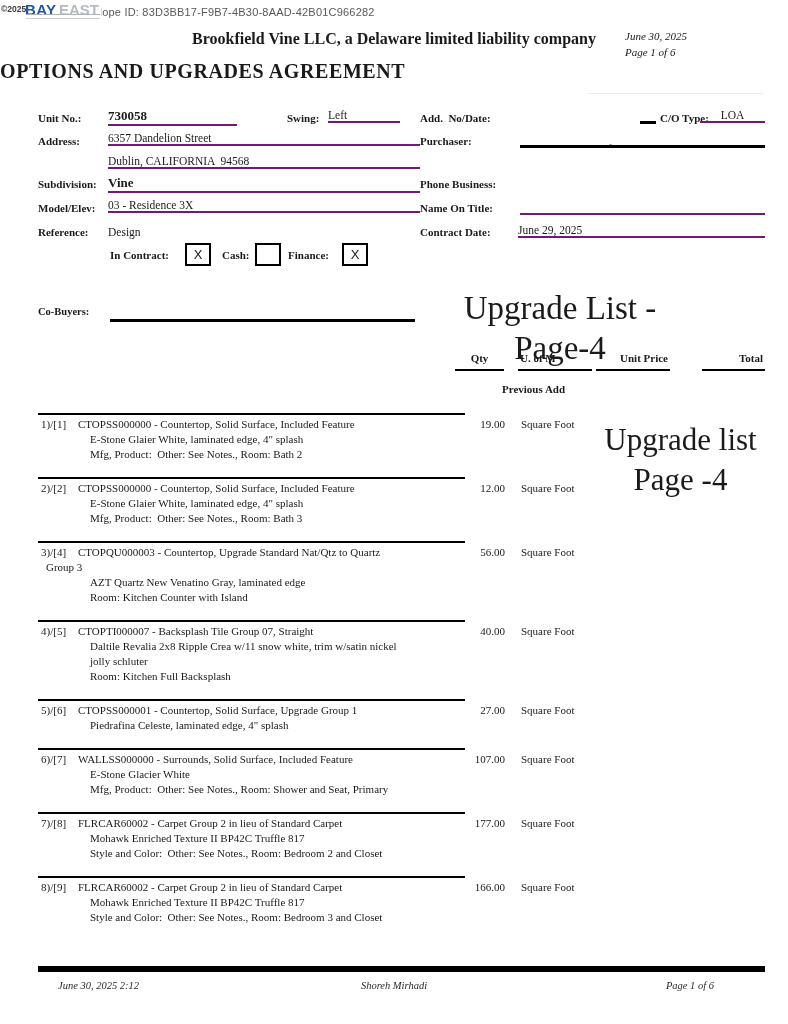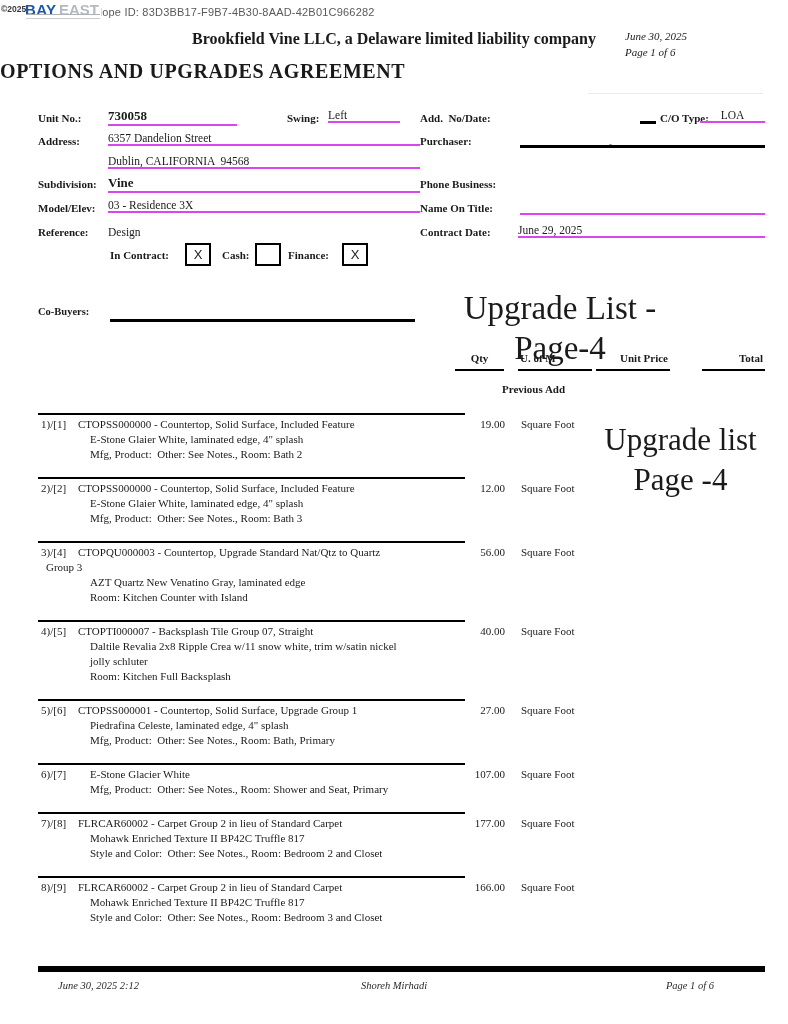--- a/index.html
+++ b/index.html
@@ -24,21 +24,21 @@
   .company { left:0; right:0; top:30px; text-align:center; font-weight:bold; font-size:16px; }
   .doc-title { left:0; right:0; top:60px; text-align:left; font-weight:bold; font-size:20px; letter-spacing:.6px; }
   .hdr-date { left:625px; top:30px; font-style:italic; font-size:11px; }
   .hdr-page { left:625px; top:46px; font-style:italic; font-size:11px; }
   .faint-rule { left:588px; top:93px; width:175px; height:1px; background:#e9e9e9; }
 
   
   .lbl { font-weight:bold; font-size:11px; }
   .val { font-size:11.5px; }
   .val-big { font-weight:bold; font-size:13px; }
-  .uline { border-bottom:2px solid #d946ef; }
+  .uline { border-bottom:2px solid #701a75; }
   .uline3 { border-bottom:3px solid #000; }
 
   
   .annot1 { left:430px; top:288px; width:260px; text-align:center; font-size:33px; line-height:40px; z-index:5; }
   .annot2 { left:578px; top:420px; width:205px; text-align:center; font-size:31px; line-height:40px; z-index:5; }
 
   
   .th { position:absolute; top:352px; height:19px; border-bottom:2px solid #000; font-weight:bold; font-size:11px; }
   .th-qty { left:455px; width:49px; text-align:center; }
   .th-uom { left:518px; width:74px; text-align:left; padding-left:2px; }
@@ -185,28 +185,28 @@
         </div>
       <span class="item-qty">40.00</span>
       <span class="item-unit">Square Foot</span>
     </div>
 
     <div class="item">
       <span class="item-num">5)/[6]</span>
       <div class="item-line1">CTOPSS000001 - Countertop, Solid Surface, Upgrade Group 1</div>
       <div class="item-details">
           <div class="item-detail">Piedrafina Celeste, laminated edge, 4" splash</div>
-          <div class="item-detail">Mfg, Product:  Other: See Notes., Room: Bath, Primary</div>
         </div>
       <span class="item-qty">27.00</span>
       <span class="item-unit">Square Foot</span>
     </div>
 
     <div class="item">
       <span class="item-num">6)/[7]</span>
+      <div class="item-line1">WALLSS000000 - Surrounds, Solid Surface, Included Feature</div>
       <div class="item-details">
           <div class="item-detail">E-Stone Glacier White</div>
           <div class="item-detail">Mfg, Product:  Other: See Notes., Room: Shower and Seat, Primary</div>
         </div>
       <span class="item-qty">107.00</span>
       <span class="item-unit">Square Foot</span>
     </div>
 
     <div class="item">
       <span class="item-num">7)/[8]</span>

